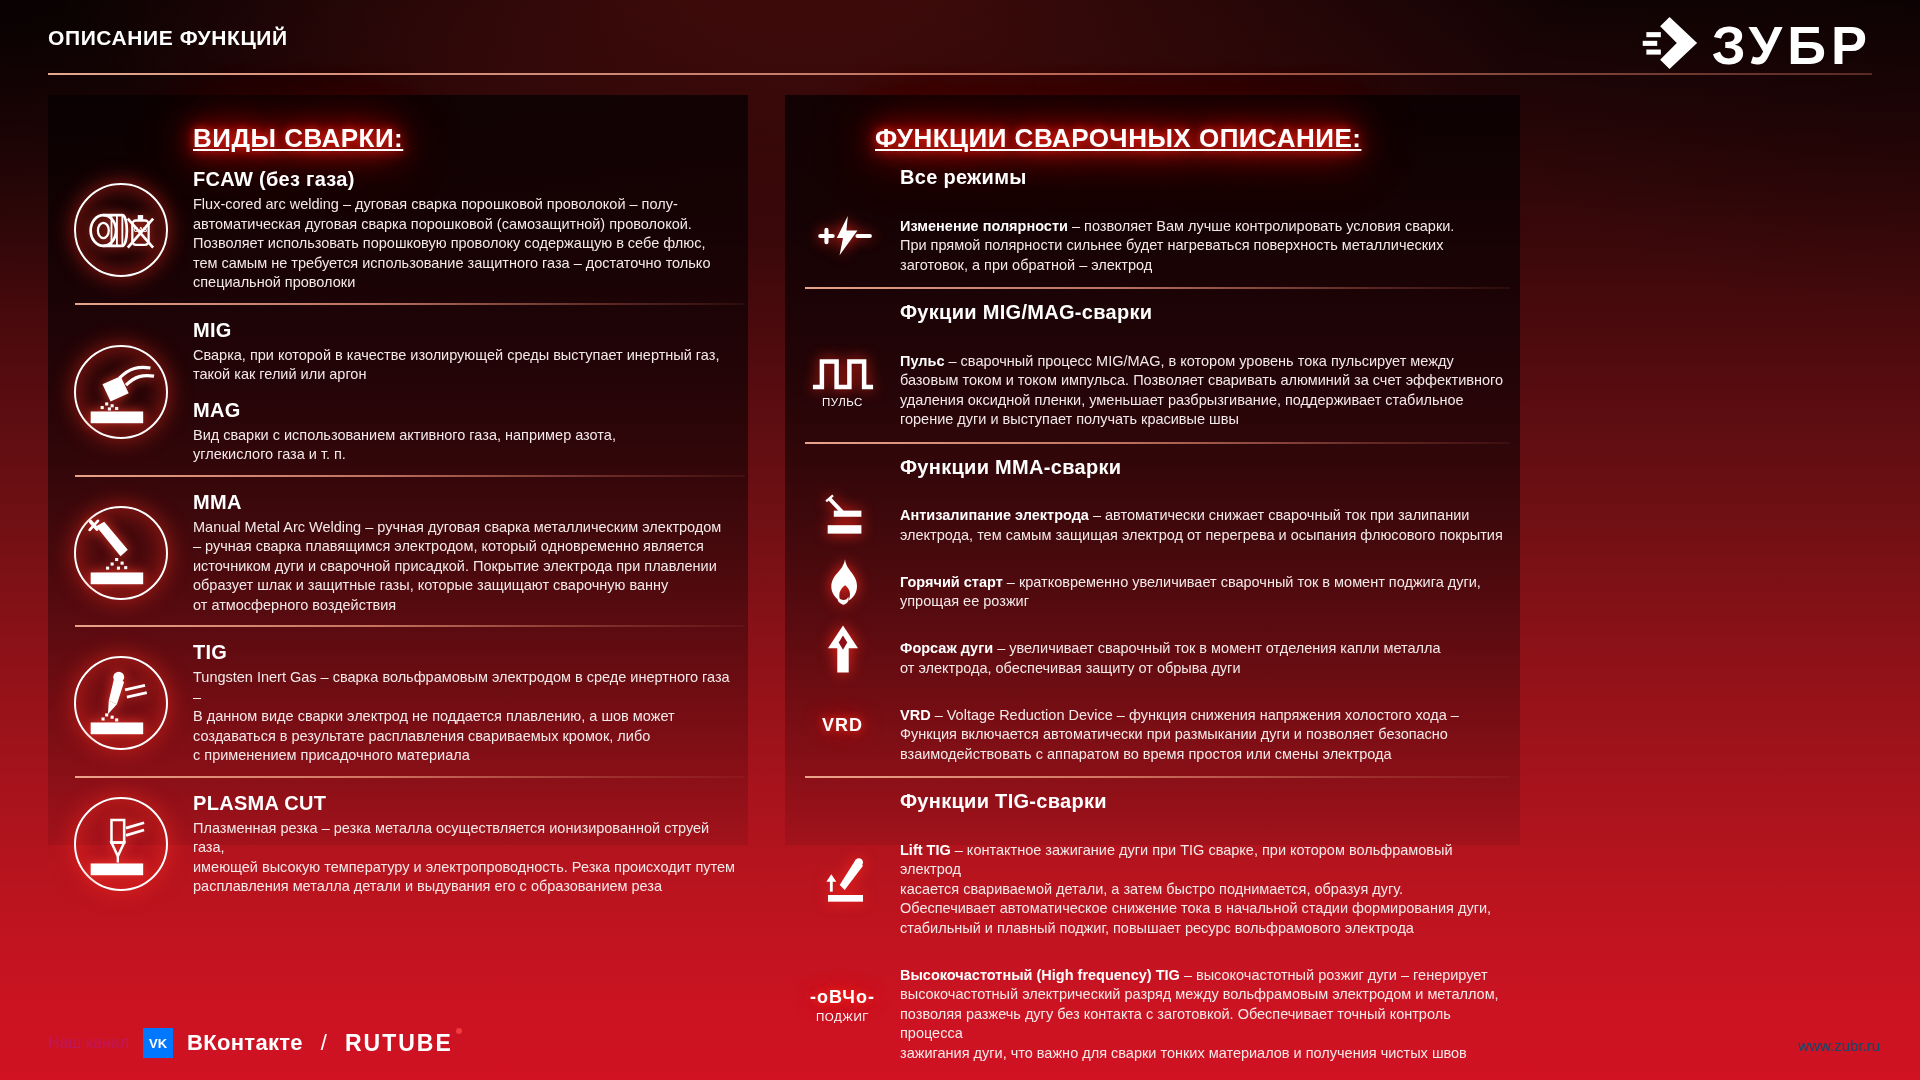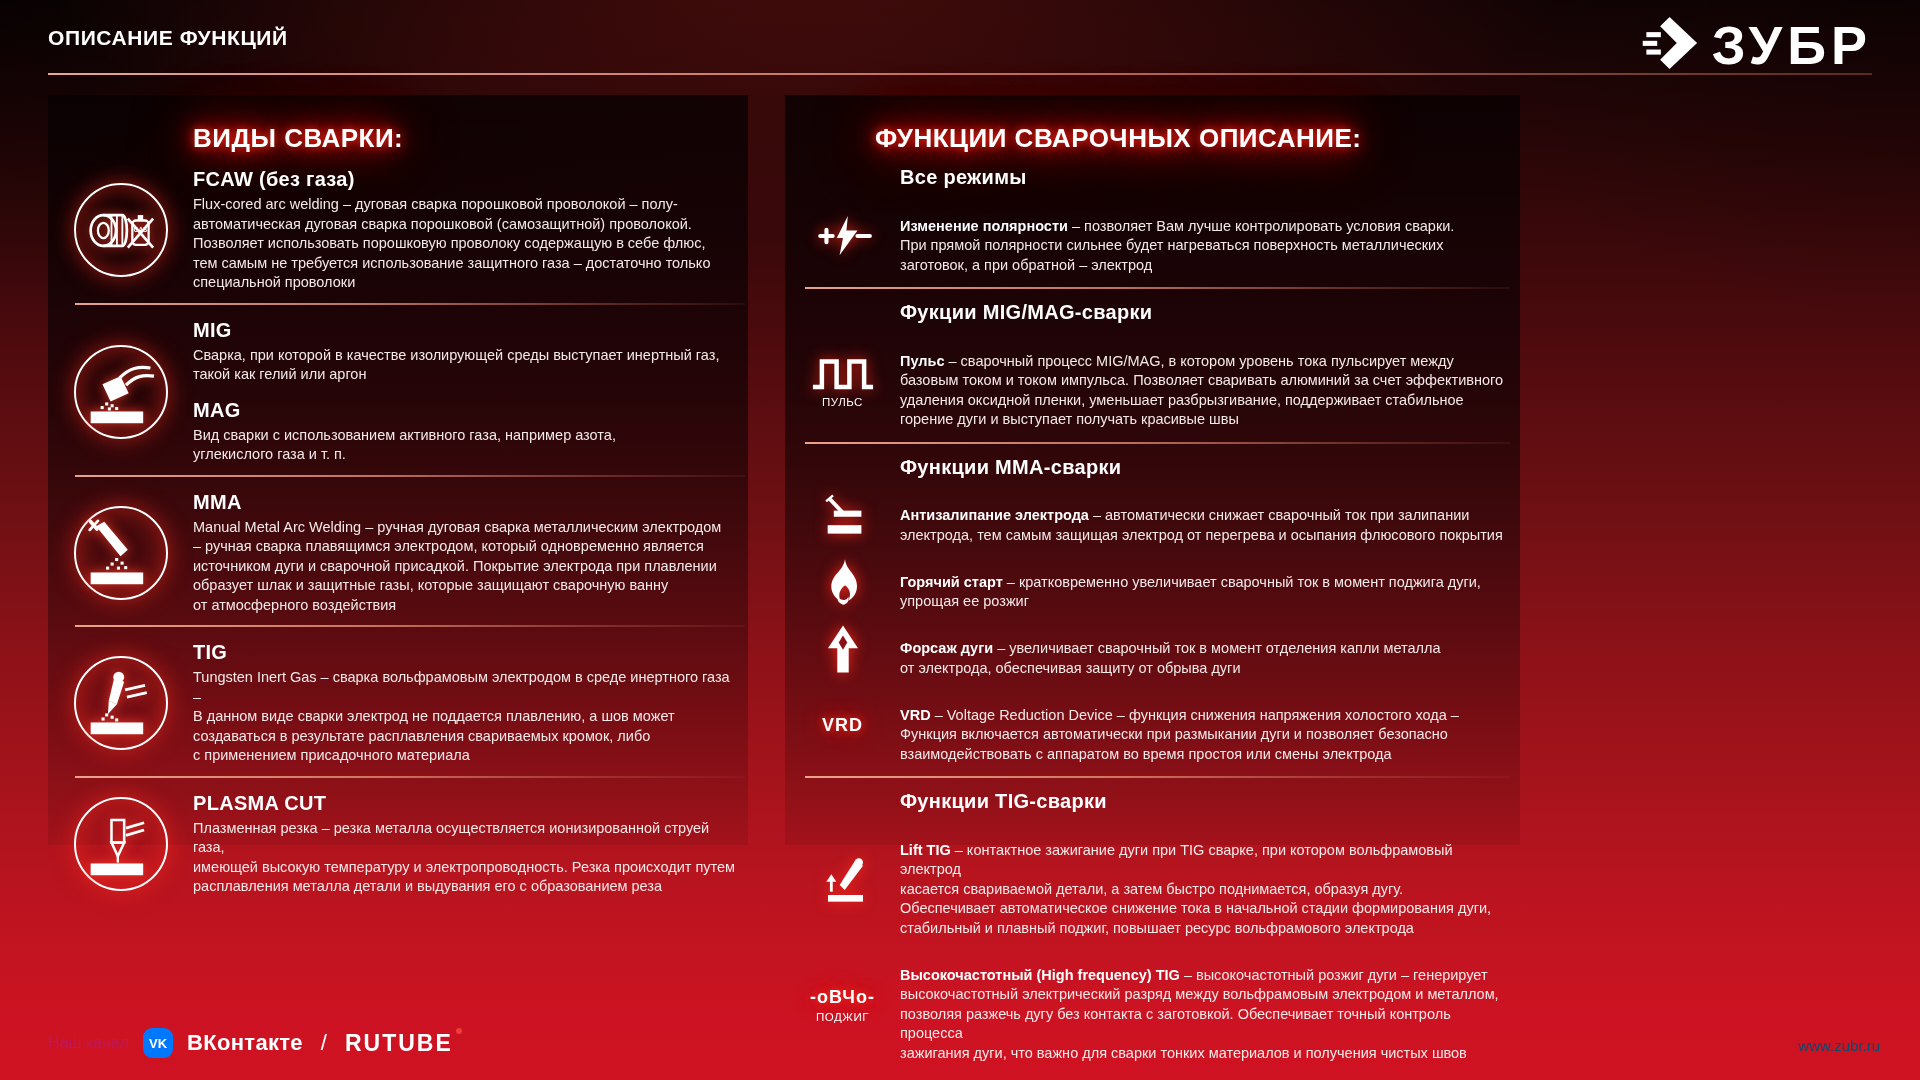--- a/index.html
+++ b/index.html
@@ -25,21 +25,21 @@
   .brand { position:absolute; right:0; top:-12px; display:flex; align-items:center; gap:12px; }
   .brand-word { font-size:54px; font-weight:bold; letter-spacing:5px; line-height:1; }
 
   
   .panel { position:absolute; top:95px; height:750px;
     background:linear-gradient(180deg, rgba(8,0,2,.80) 0%, rgba(12,1,3,.66) 40%, rgba(22,2,5,.38) 72%, rgba(35,3,7,.10) 100%); }
   .left-panel  { left:48px;  width:700px; }
   .right-panel { left:785px; width:735px; }
 
   .panel-title { margin:28px 0 0 145px; font-size:26px; font-weight:bold; letter-spacing:.5px;
-    text-shadow:0 0 10px #ff2418, 0 0 22px #ff1a10, 0 0 45px #e01208, 0 0 70px #c00c04; }
+    text-shadow:0 0 10px #ff2418, 0 0 22px #ff1a10, 0 0 45px #e01208, 0 0 70px #c00c04;text-decoration:underline; }
   .right-panel .panel-title { margin-left:90px; }
 
   
   .lrow { display:flex; align-items:center; margin-top:14px; }
   .licon { width:145px; flex:none; display:flex; justify-content:center; }
   .circle { width:94px; height:94px; border:2.5px solid #fff; border-radius:50%;
     box-shadow:0 0 22px rgba(255,45,30,.55), inset 0 0 26px rgba(255,45,30,.5);
     display:flex; align-items:center; justify-content:center; }
   .circle svg { filter:drop-shadow(0 0 6px rgba(255,60,40,.85)); }
   .ltext { width:548px; }
@@ -58,21 +58,21 @@
   .rtext b { color:#fff; }
   .icon-text { font-weight:bold; font-size:18px; letter-spacing:1px;
     text-shadow:0 0 9px #ff2d1e, 0 0 20px #e51508; }
   .icon-label { font-size:11.5px; letter-spacing:.5px; }
   .rdivider { height:2px; margin:12px 0 0 20px; width:705px;
     background:linear-gradient(90deg, rgba(242,172,146,.95) 0%, rgba(225,140,115,.8) 45%, rgba(185,95,80,.4) 80%, rgba(160,70,60,.12) 100%); }
 
   
   .footer { position:absolute; left:48px; bottom:22px; display:flex; align-items:center; gap:14px; }
   .channel-label { font-size:16px; color:#be185d; }
-  .vk-badge { width:30px; height:30px; border-radius:9px; background:#0077ff; color:#fff;
+  .vk-badge { width:30px; height:30px; border-radius:0; background:#0077ff; color:#fff;
     display:flex; align-items:center; justify-content:center; font-weight:bold; font-size:13px; }
   .vk-name { font-size:22px; font-weight:bold; letter-spacing:.3px; }
   .sep { font-size:22px; font-weight:300; margin:0 4px; }
   .rutube { font-size:23px; font-weight:bold; letter-spacing:2px; position:relative; }
   .rutube-dot { position:absolute; top:-2px; right:-9px; width:6px; height:6px; border-radius:50%; background:#ef3b3b; }
   .website { position:absolute; right:40px; bottom:26px; font-size:15px; color:#0c4a6e; }
 </style>
 </head>
 <body>
 

